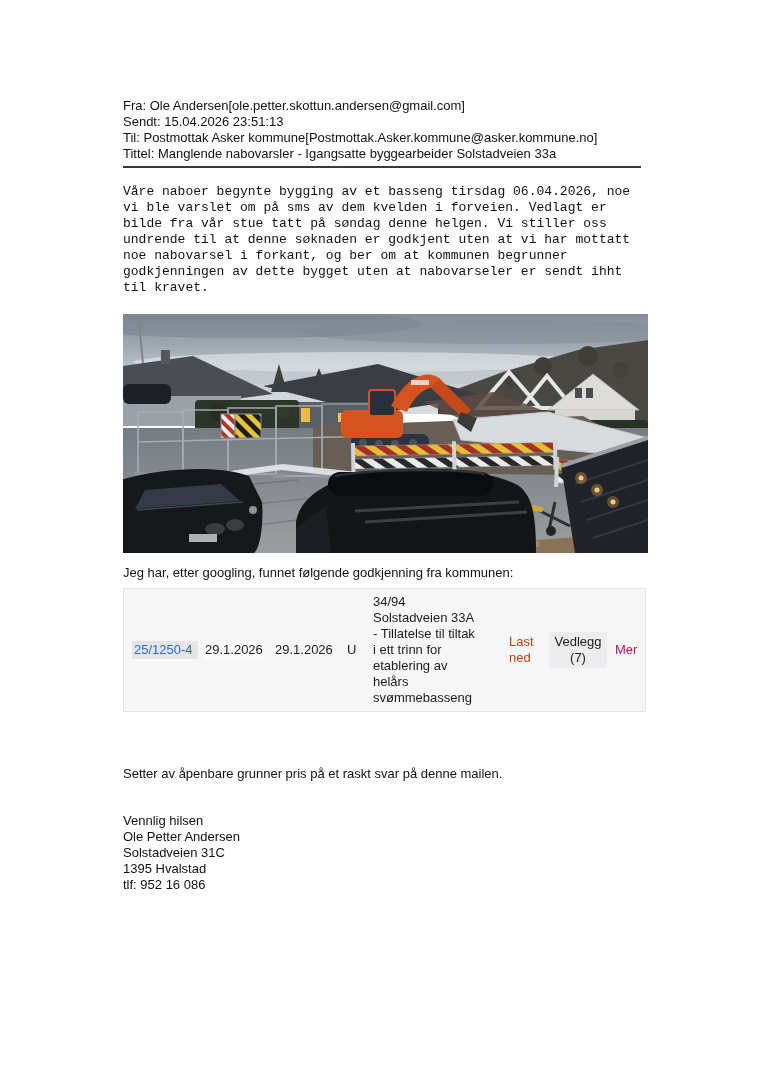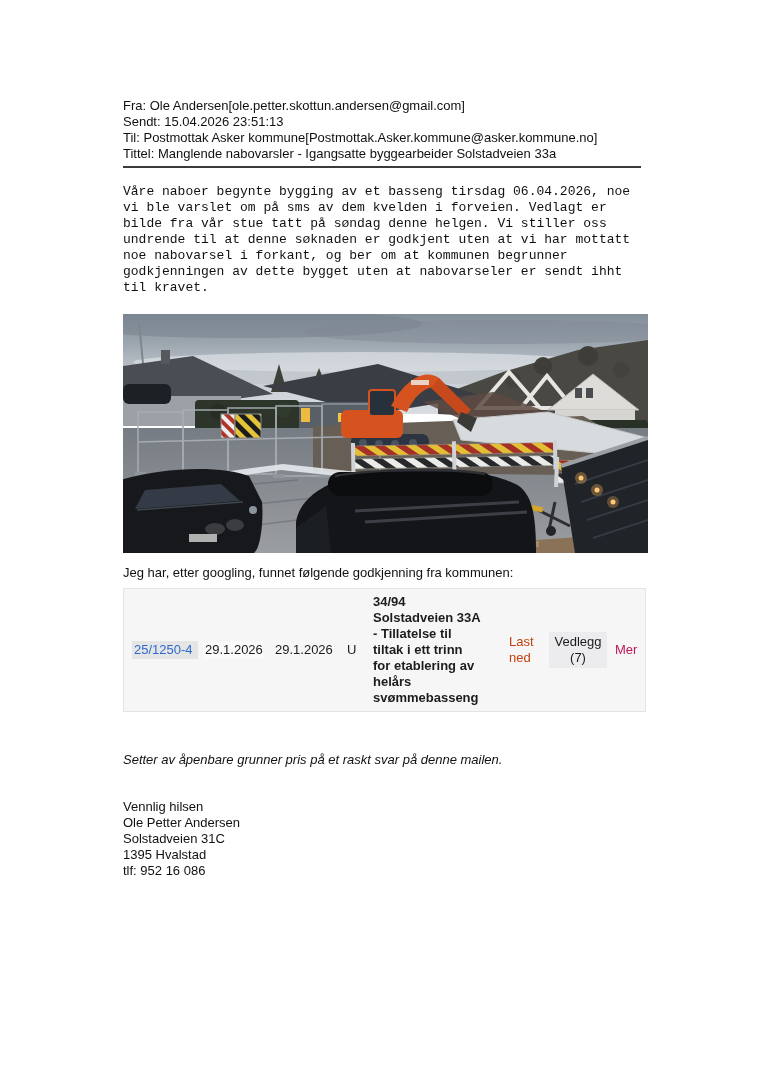--- a/index.html
+++ b/index.html
@@ -20,25 +20,25 @@
     margin-top:7px; width:523px; background:#f6f6f7; border:1px solid #e4e4e6;
     box-sizing:border-box; padding:5px 0;
   }
   .case-row { display:flex; align-items:center; }
   .cell { flex:0 0 auto; }
   a { text-decoration:none; }
   .case-link { margin-left:8px; width:66px; color:#2e6bd0; background:#e5e5e5; padding:1px 2px; box-sizing:border-box; }
   .date1 { margin-left:5px; width:60px; color:#1c1c1e; background:#fafafb; padding:1px 2px; box-sizing:border-box; }
   .date2 { margin-left:12px; width:60px; color:#1c1c1e; }
   .doctype { margin-left:12px; width:14px; color:#1c1c1e; }
-  .desc { margin-left:12px; width:108px; color:#1c1c1e;font-weight:bold; }
+  .desc { margin-left:12px; width:108px; color:#1c1c1e; }
   .download-link { margin-left:28px; width:34px; color:#c2410c; }
   .attach-link { margin-left:6px; width:58px; color:#1c1c1e; background:#ececee; text-align:center; padding:2px 0; }
   .more-link { margin-left:8px; width:28px; color:#be185d; }
-  .closing { margin-top:40px;font-style:italic; }
+  .closing { margin-top:54px; }
   .signature { margin-top:31px; }
 </style>
 </head>
 <body>
 
 <div class="page">
 
   <div class="header">
     <div class="hdr-line">Fra: Ole Andersen[ole.petter.skottun.andersen@gmail.com]</div>
     <div class="hdr-line">Sendt: 15.04.2026 23:51:13</div>

